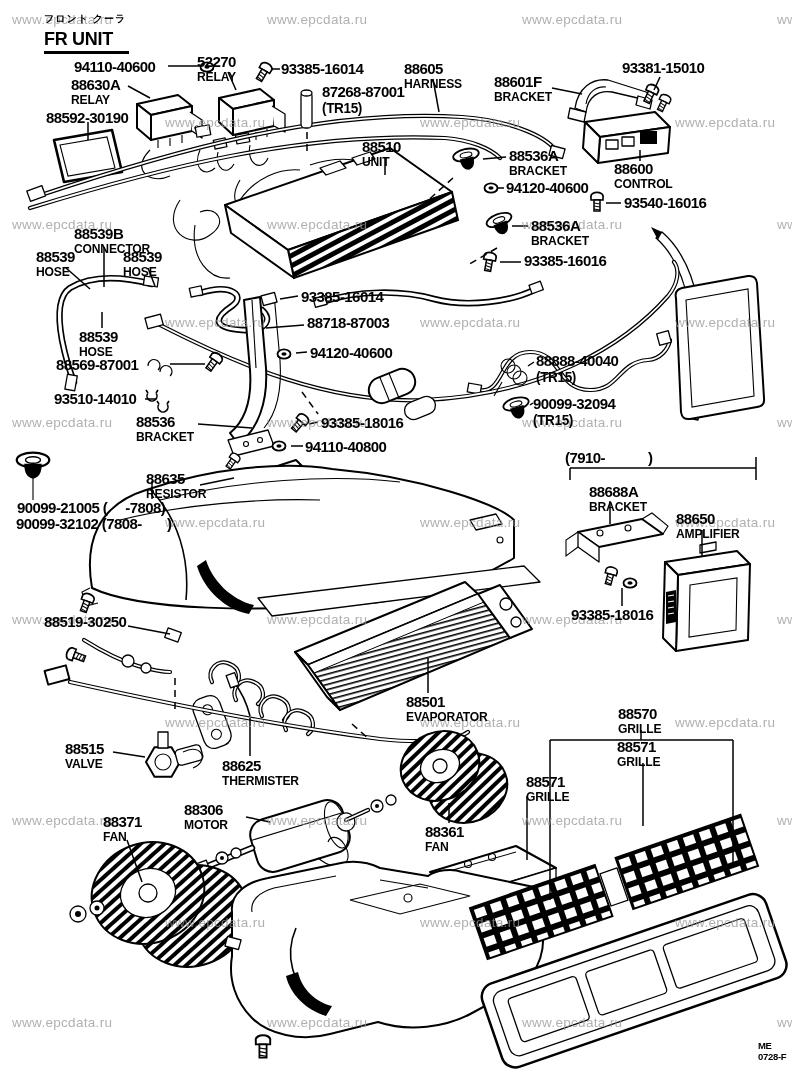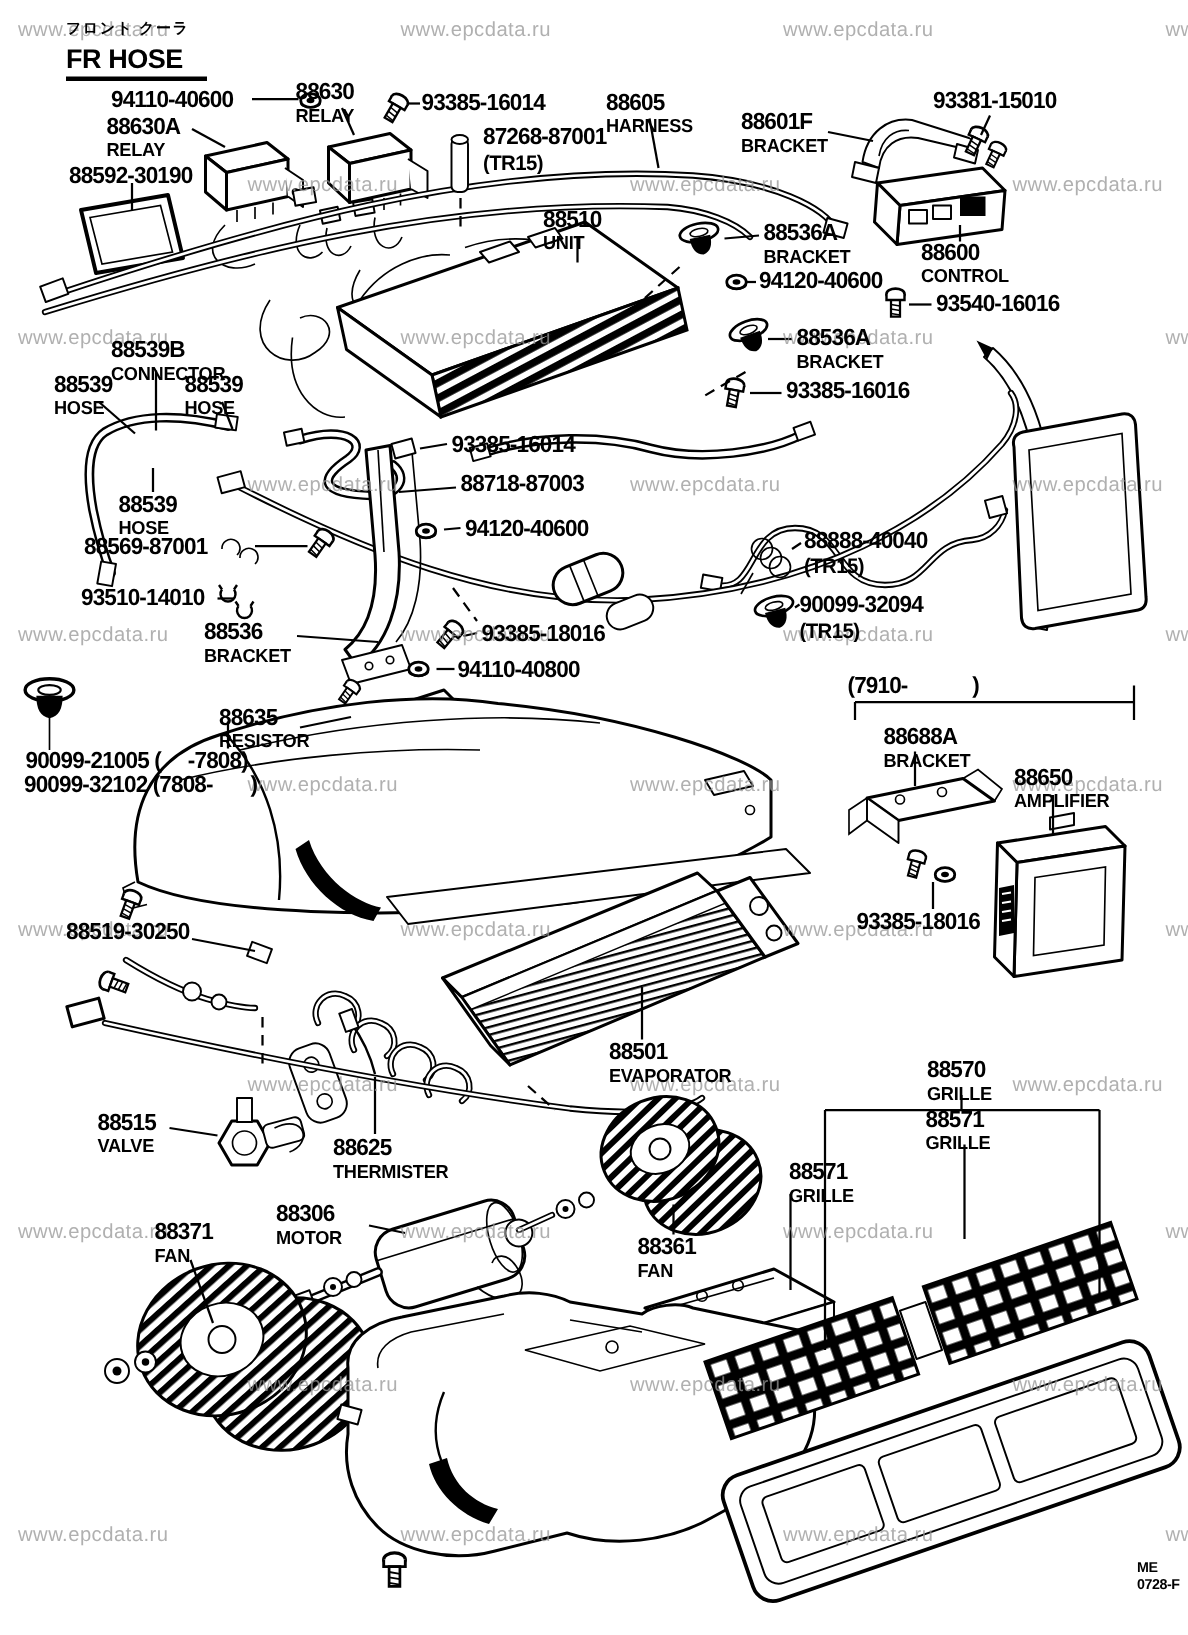--- a/index.html
+++ b/index.html
@@ -485,21 +485,21 @@
       <span class="wm" style="left: 420px; top: 915px;">www.epcdata.ru</span>
       <span class="wm" style="left: 675px; top: 915px;">www.epcdata.ru</span>
       <span class="wm" style="left: 12px; top: 1015px;">www.epcdata.ru</span>
       <span class="wm" style="left: 267px; top: 1015px;">www.epcdata.ru</span>
       <span class="wm" style="left: 522px; top: 1015px;">www.epcdata.ru</span>
       <span class="wm" style="left: 777px; top: 1015px;">www.epcdata.ru</span>
     </div>
 
   <div class="labels" id="labels">
       <div class="plabel" style="left: 74px; top: 59px;"><div class="pnum">94110-40600</div></div>
-      <div class="plabel" style="left: 197px; top: 54px;"><div class="pnum">88630</div><div class="pname">RELAY</div></div>
+      <div class="plabel" style="left: 197px; top: 54px;"><div class="pnum">52270</div><div class="pname">RELAY</div></div>
       <div class="plabel" style="left: 71px; top: 77px;"><div class="pnum">88630A</div><div class="pname">RELAY</div></div>
       <div class="plabel" style="left: 46px; top: 110px;"><div class="pnum">88592-30190</div></div>
       <div class="plabel" style="left: 281px; top: 61px;"><div class="pnum">93385-16014</div></div>
       <div class="plabel" style="left: 322px; top: 84px;"><div class="pnum">87268-87001</div><div class="pnote">(TR15)</div></div>
       <div class="plabel" style="left: 404px; top: 61px;"><div class="pnum">88605</div><div class="pname">HARNESS</div></div>
       <div class="plabel" style="left: 494px; top: 74px;"><div class="pnum">88601F</div><div class="pname">BRACKET</div></div>
       <div class="plabel" style="left: 622px; top: 60px;"><div class="pnum">93381-15010</div></div>
       <div class="plabel" style="left: 362px; top: 139px;"><div class="pnum">88510</div><div class="pname">UNIT</div></div>
       <div class="plabel" style="left: 509px; top: 148px;"><div class="pnum">88536A</div><div class="pname">BRACKET</div></div>
       <div class="plabel" style="left: 506px; top: 180px;"><div class="pnum">94120-40600</div></div>
@@ -535,17 +535,17 @@
       <div class="plabel" style="left: 618px; top: 706px;"><div class="pnum">88570</div><div class="pname">GRILLE</div></div>
       <div class="plabel" style="left: 617px; top: 739px;"><div class="pnum">88571</div><div class="pname">GRILLE</div></div>
       <div class="plabel" style="left: 526px; top: 774px;"><div class="pnum">88571</div><div class="pname">GRILLE</div></div>
       <div class="plabel" style="left: 103px; top: 814px;"><div class="pnum">88371</div><div class="pname">FAN</div></div>
       <div class="plabel" style="left: 184px; top: 802px;"><div class="pnum">88306</div><div class="pname">MOTOR</div></div>
       <div class="plabel" style="left: 425px; top: 824px;"><div class="pnum">88361</div><div class="pname">FAN</div></div>
     </div>
 
   <div class="title-block">
     <div class="title-jp">フロント クーラ</div>
-    <div class="title-en">FR HOSE</div>
+    <div class="title-en">FR UNIT</div>
   </div>
 
   <div class="doc-code">ME 0728-F</div>
 </div>
 
 </body></html>

